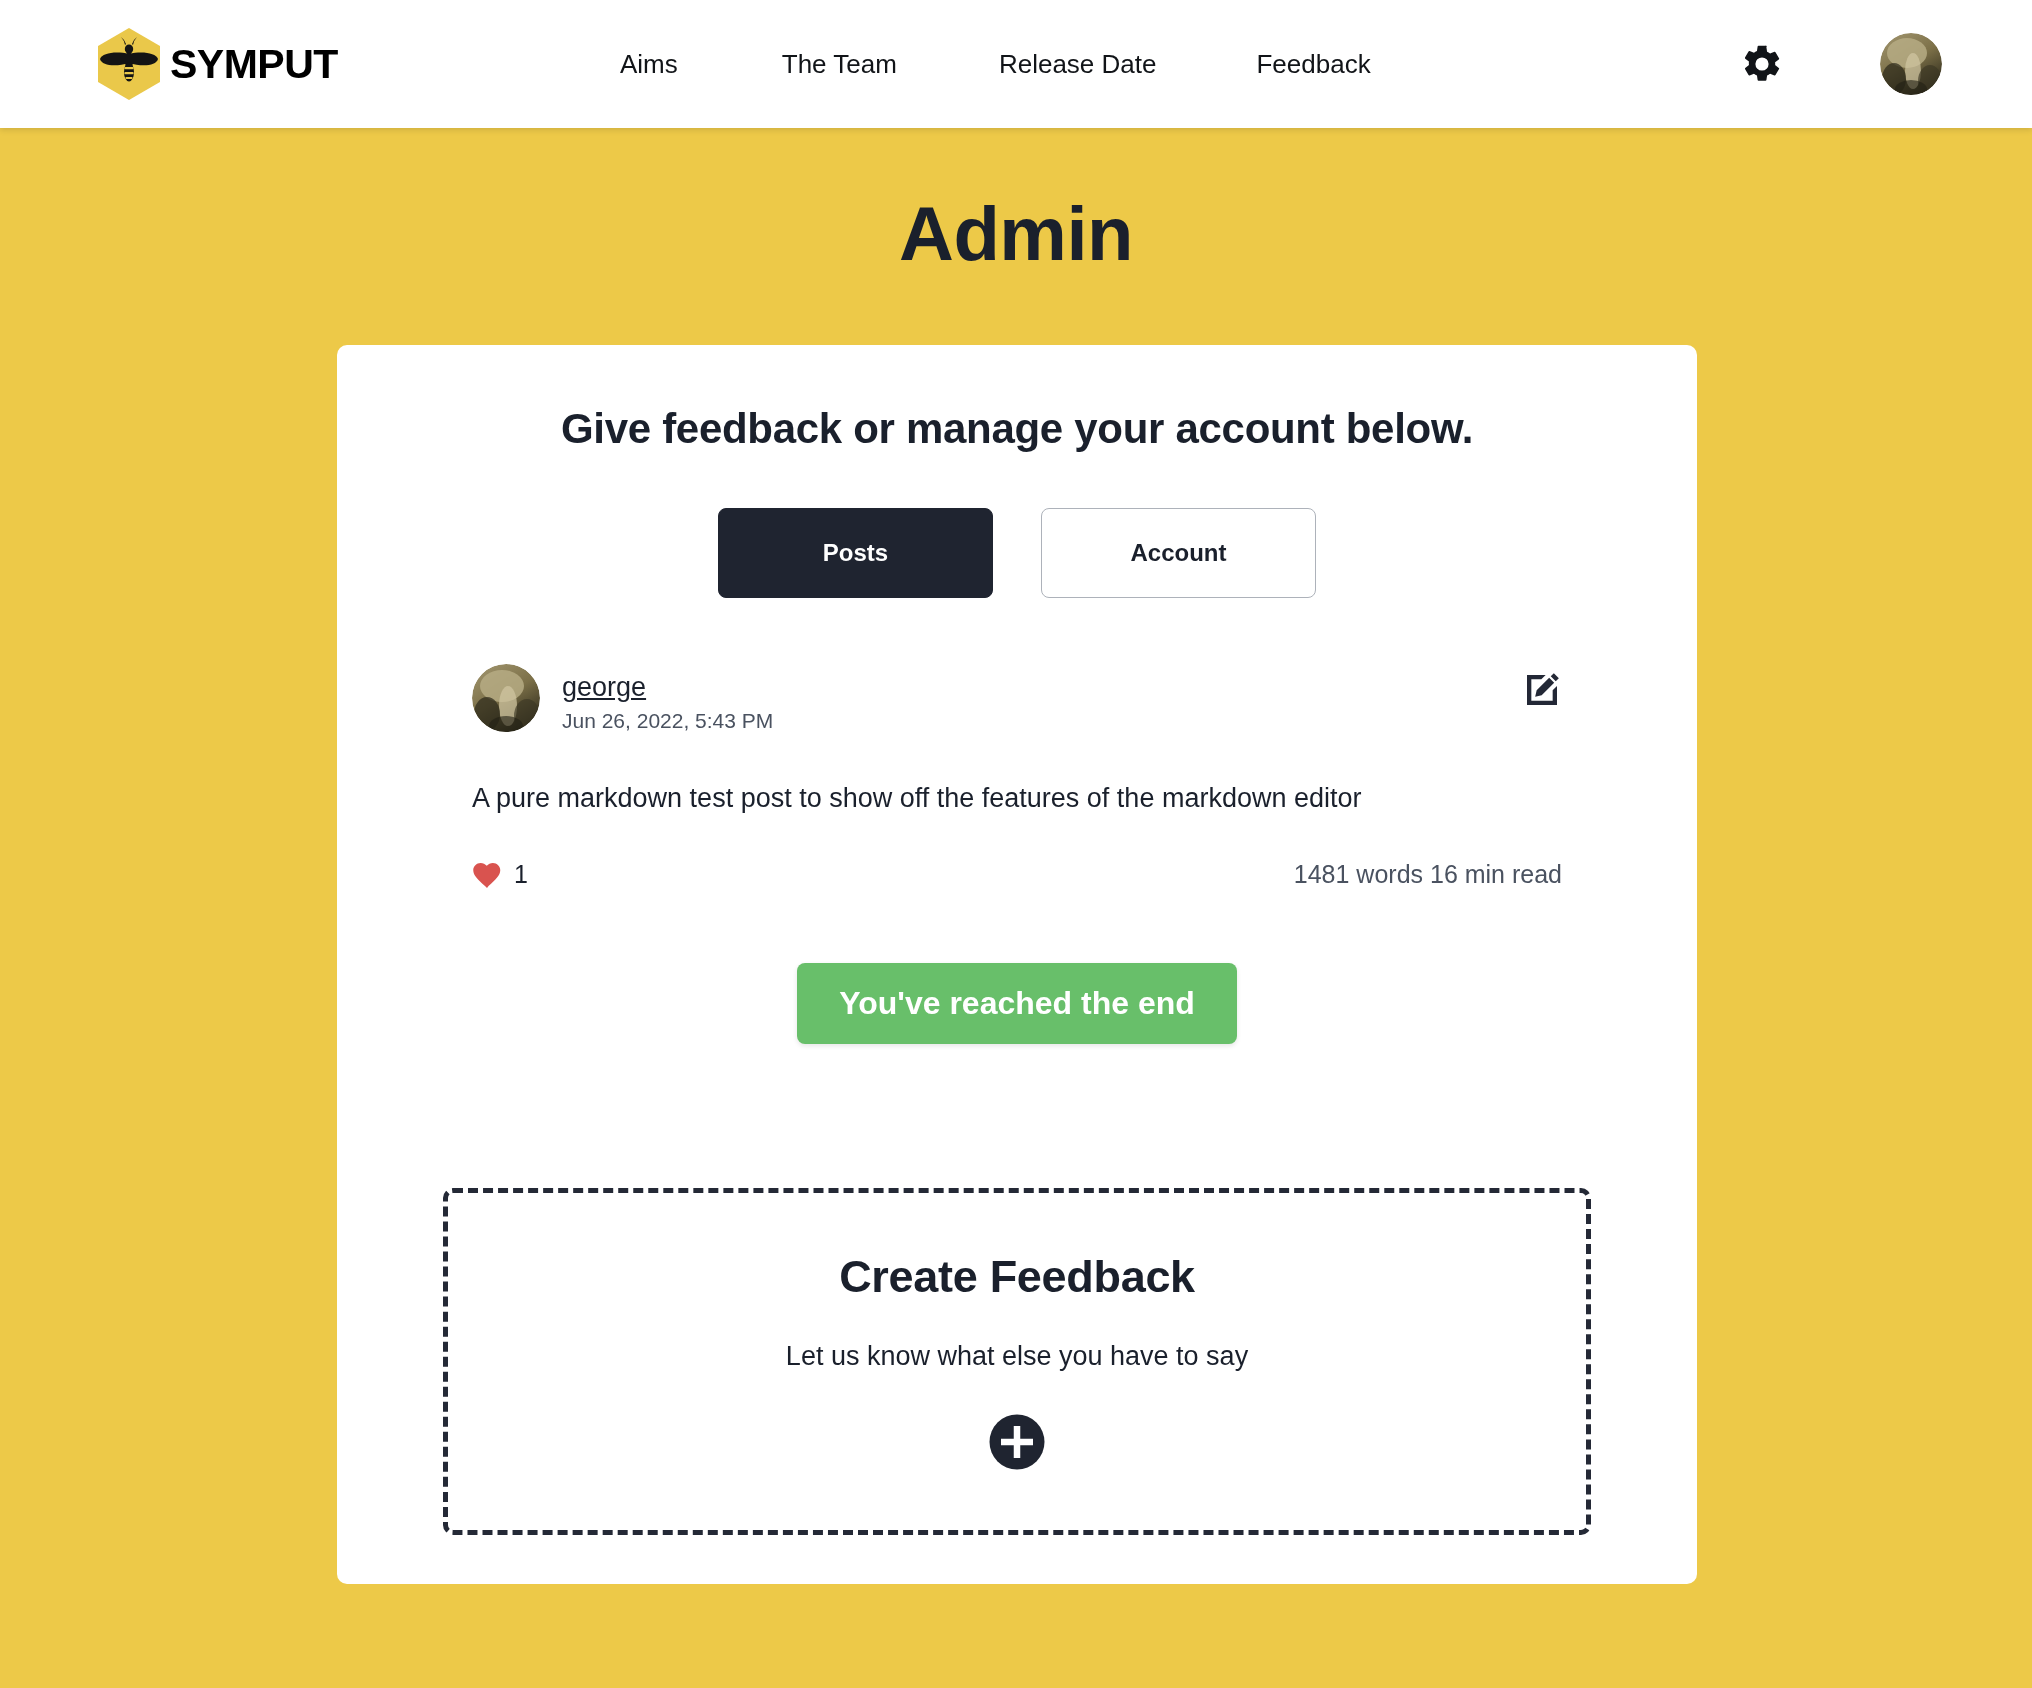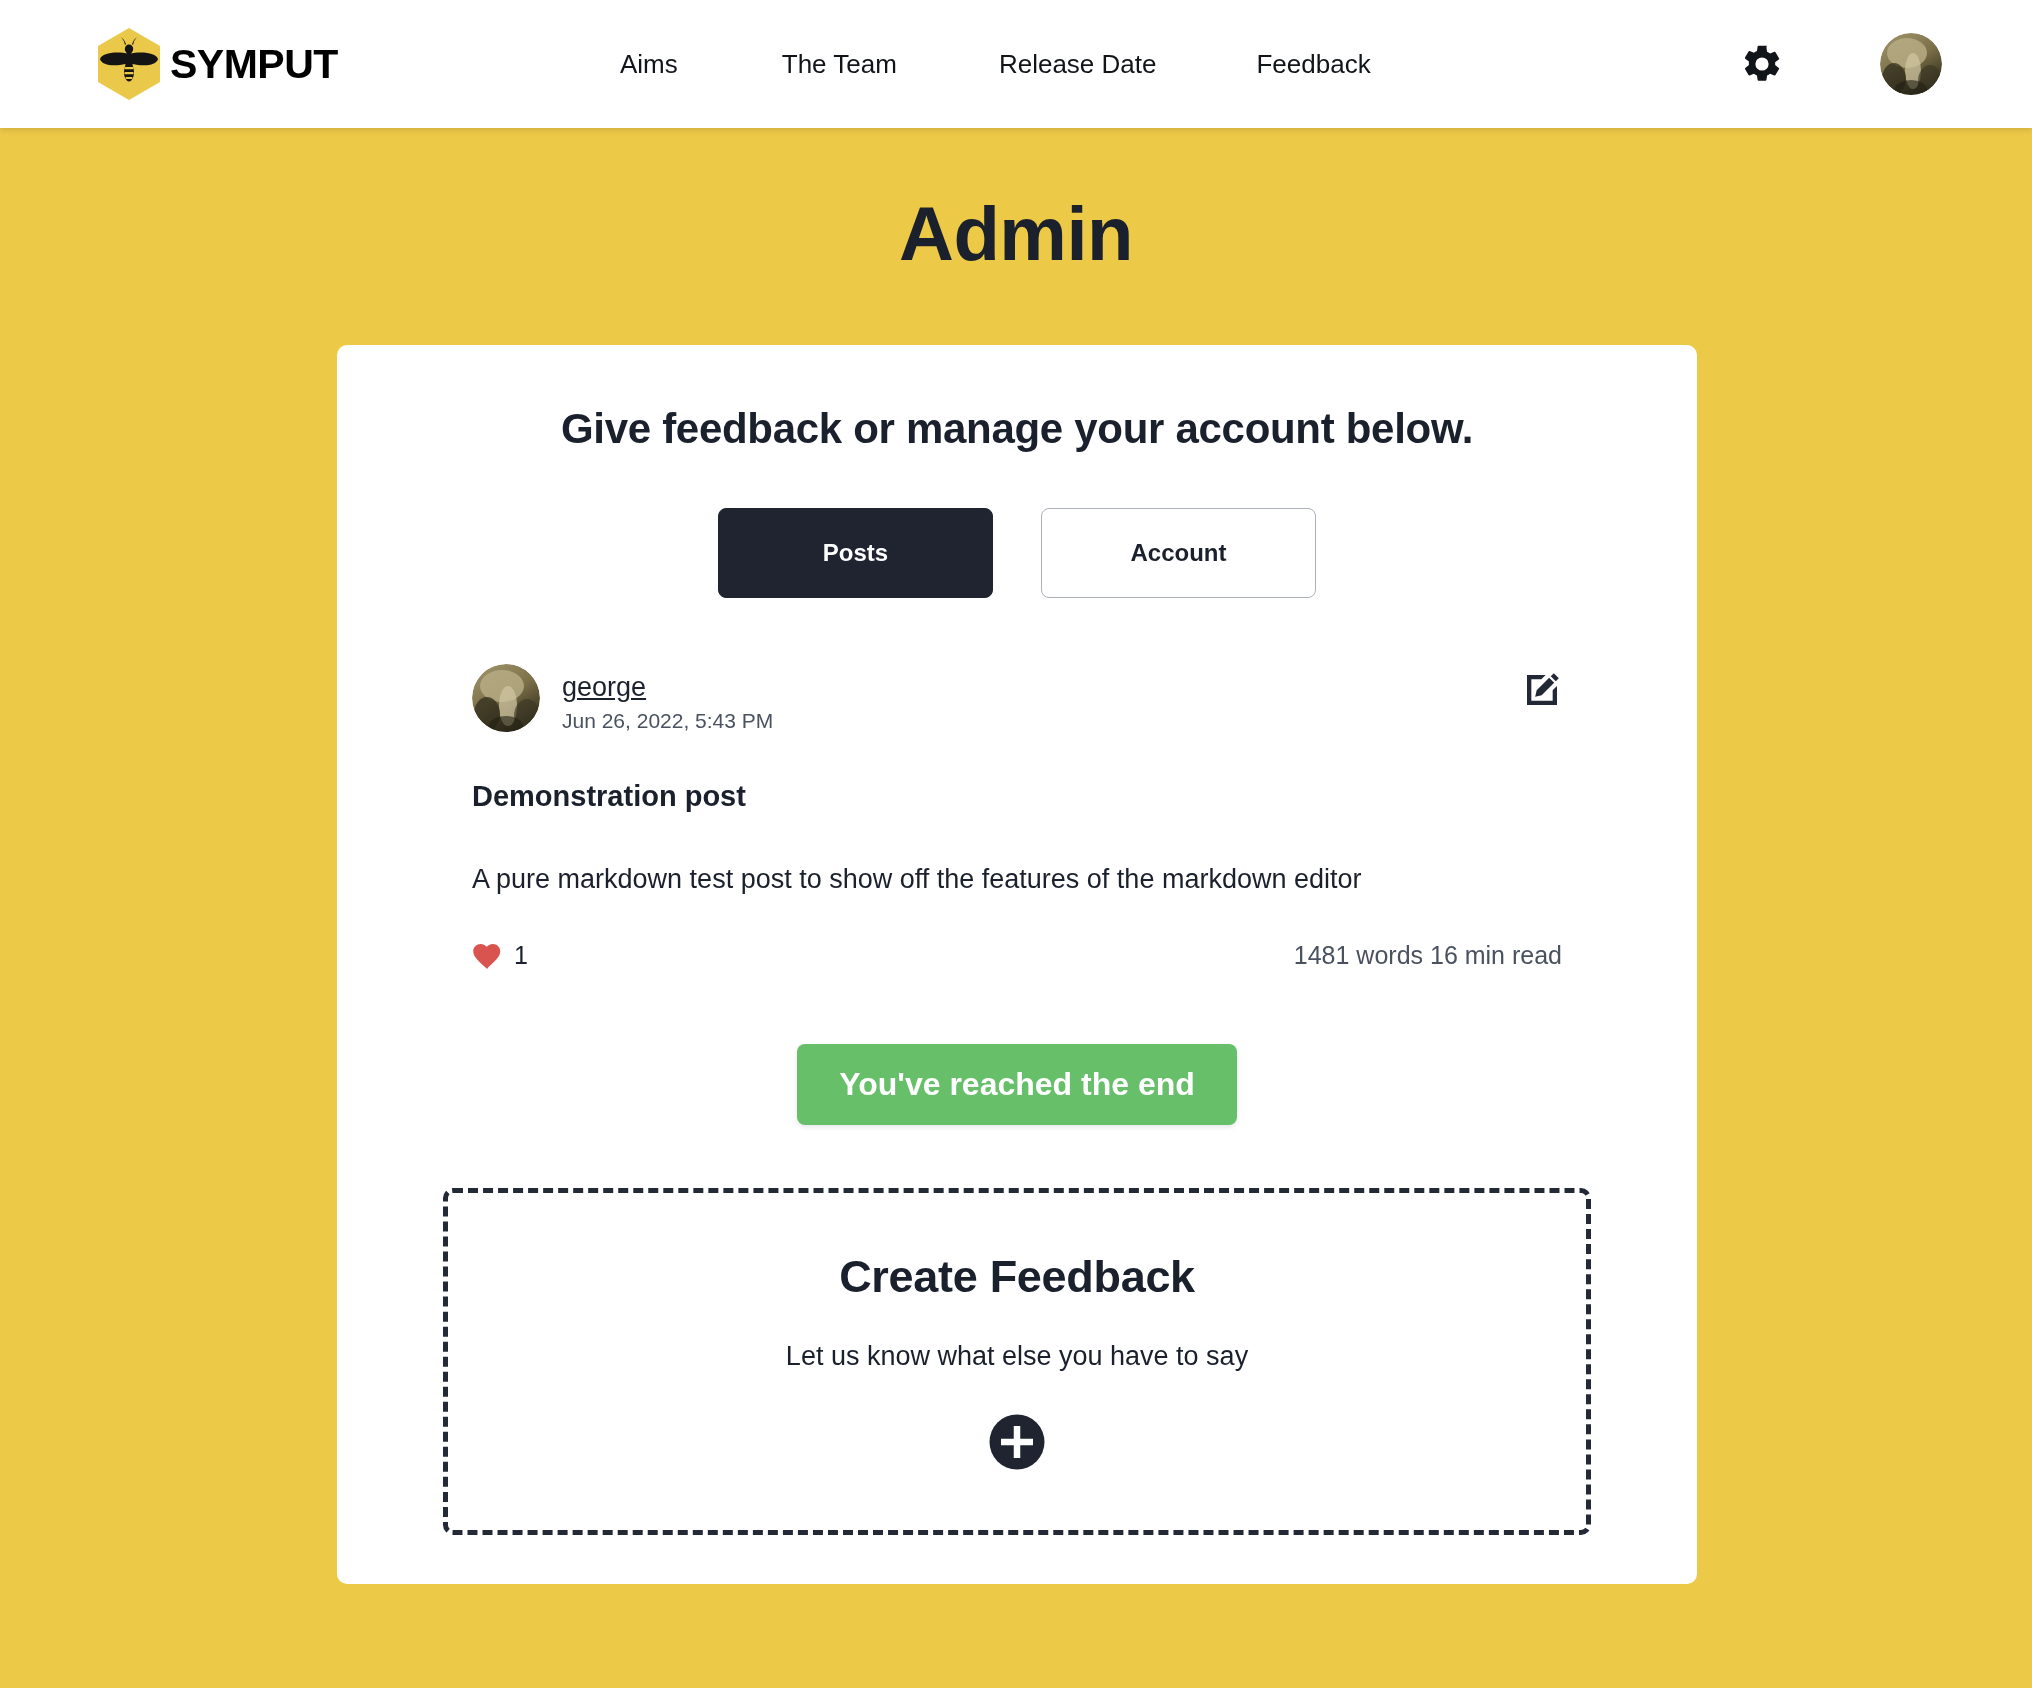--- a/index.html
+++ b/index.html
@@ -272,21 +272,20 @@
         </div>
       </div>
 
       <span class="edit-btn">
         <svg viewBox="0 0 24 24" width="40" height="40" xmlns="http://www.w3.org/2000/svg">
           <path fill="#232836" d="M3 3h11.2l-2.6 2.6H5.6v12.8h12.8v-6.2L21 9.6V21H3V3z"></path>
           <path fill="#232836" d="M19.1 1.9l3 3-1.85 1.85-3-3L19.1 1.9zM16.3 4.7l3 3-7.5 7.5-3.9.9.9-3.9 7.5-7.5z"></path>
         </svg>
       </span>
 
-      <div class="post-title">Demonstration post</div>
       <div class="post-body">A pure markdown test post to show off the features of the markdown editor</div>
 
       <div class="post-footer">
         <div class="likes">
           <span>
             <svg class="heart" viewBox="0 0 24 22" xmlns="http://www.w3.org/2000/svg">
               <path fill="#d9534f" d="M12 21.3l-1.6-1.5C4.6 14.5 1 11.2 1 7.2 1 3.9 3.6 1.3 6.9 1.3c1.9 0 3.7.9 4.9 2.3 1.2-1.4 3-2.3 4.9-2.3 3.3 0 5.9 2.6 5.9 5.9 0 4-3.6 7.3-9.4 12.6L12 21.3z"></path>
             </svg>
           </span>
           <span class="like-count">1</span>

